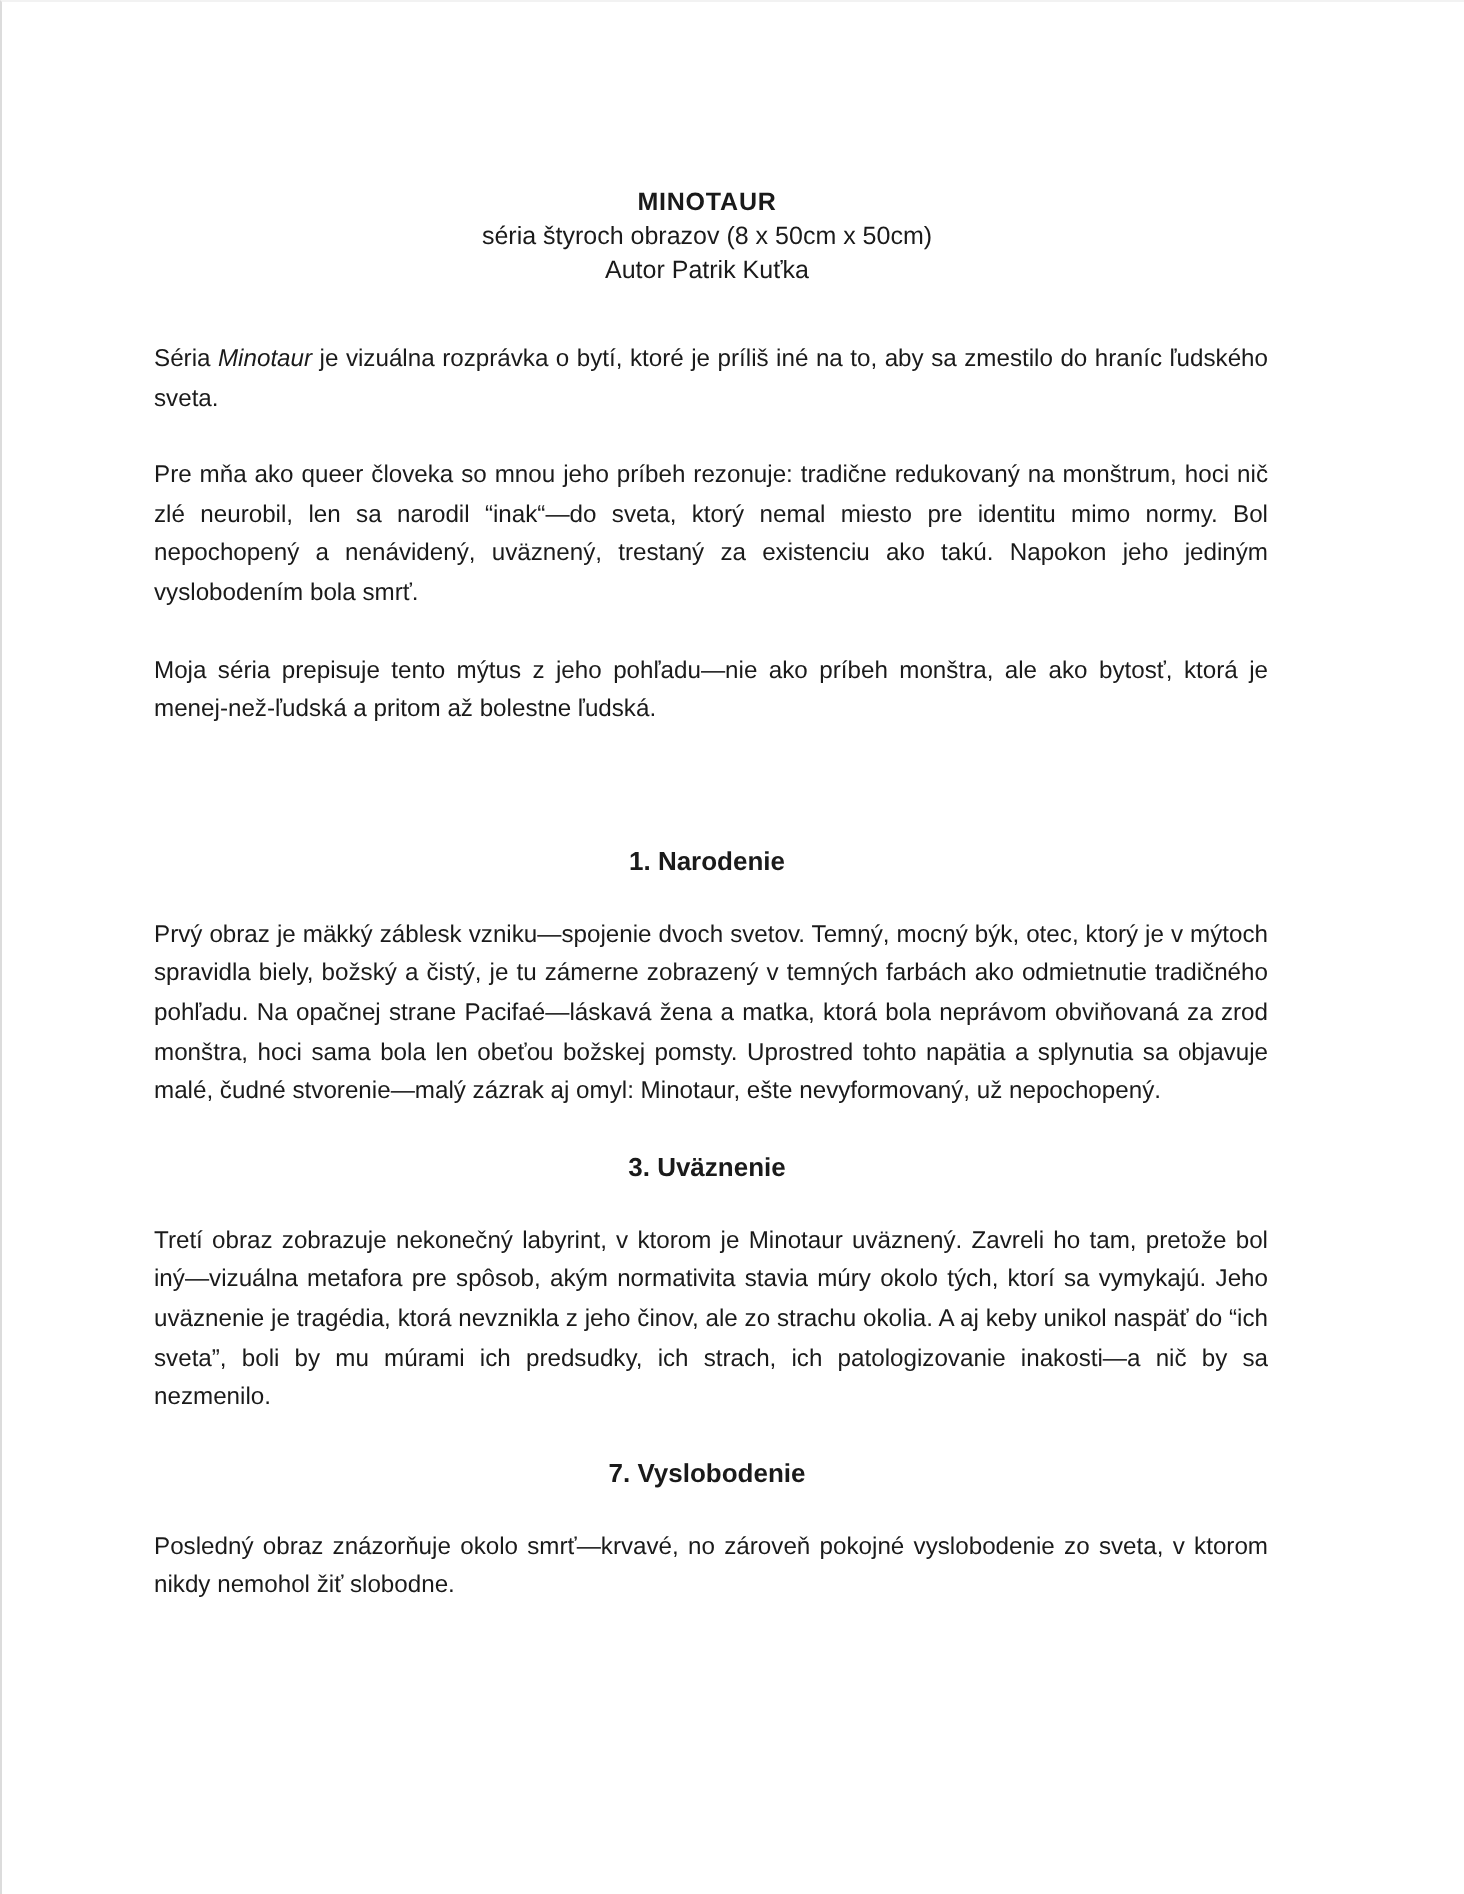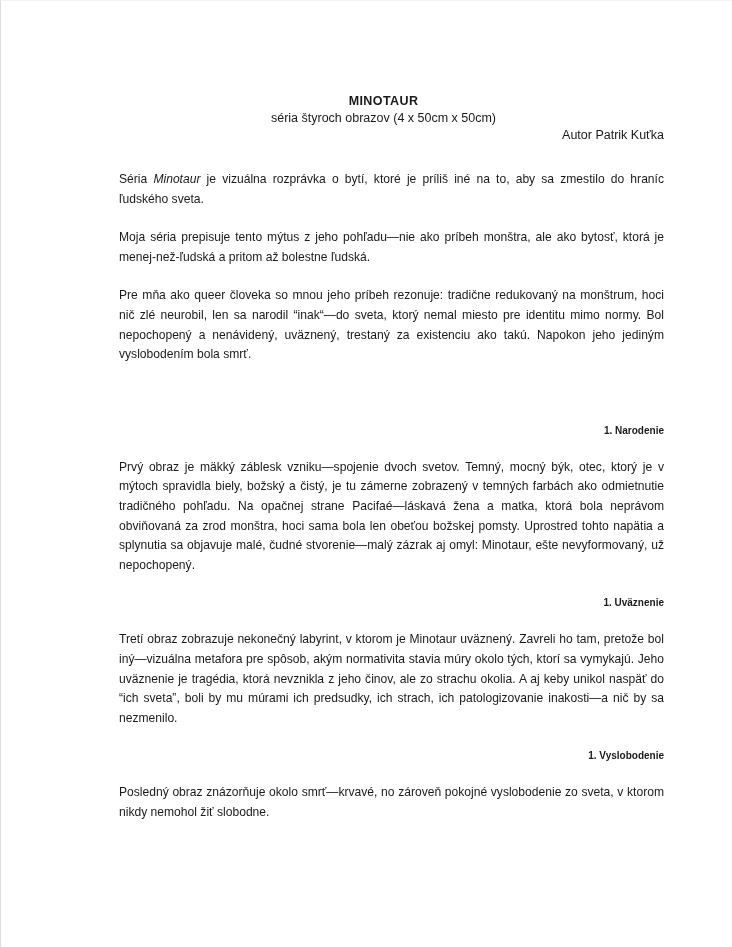--- a/index.html
+++ b/index.html
@@ -17,21 +17,21 @@
     width: 732px;
     height: 947px;
     background: #ffffff;
     box-sizing: border-box;
     border-left: 1px solid #dcdcdc;
     border-top: 1px solid #f2f2f2;
     overflow: hidden;
   }
   .doc-body {
     position: absolute;
-    left: 102px;
+    left: 72px;
     top: 92px;
     width: 561px;
   }
 
   
   .title-block {
     text-align: center;
     margin: 0 0 26px 0;
   }
   .doc-title {
@@ -45,84 +45,83 @@
     font-size: 12.5px;
     font-weight: normal;
     line-height: 17px;
     margin: 0;
   }
   .doc-author {
     font-size: 12.5px;
     font-weight: normal;
     line-height: 17px;
     margin: 0;
-    text-align: right;
   }
 
   
   p.para {
     font-size: 12.1px;
     line-height: 19.6px;
     text-align: justify;
     text-justify: inter-word;
-    margin: 0 0 19px 16px;
+    margin: 0 0 19px 4px;
     hyphens: none;
   }
   p.para em {
     font-style: italic;
   }
 
   
   h2.section-heading {
-    font-size: 10px;
+    font-size: 13px;
     font-weight: bold;
     line-height: 17px;
     margin: 0 0 19px 0;
-    text-align: right;
+    text-align: center;
     font-stretch: semi-condensed;
   }
   .section {
     margin: 0;
   }
   .intro-gap {
     height: 38px;
   }
 </style>
 </head>
 <body>
 
 <div class="page">
   <div class="doc-body">
 
     <div class="title-block">
       <div class="doc-title">MINOTAUR</div>
-      <div class="doc-subtitle">séria štyroch obrazov (4 x 50cm x 50cm)</div>
+      <div class="doc-subtitle">séria štyroch obrazov (8 x 50cm x 50cm)</div>
       <div class="doc-author">Autor Patrik Kuťka</div>
     </div>
 
     <p class="para"><span>Séria </span><em>Minotaur</em><span> je vizuálna rozprávka o bytí, ktoré je príliš iné na to, aby sa zmestilo do hraníc ľudského sveta.</span></p>
 
+    <p class="para">Pre mňa ako queer človeka so mnou jeho príbeh rezonuje: tradične redukovaný na monštrum, hoci nič zlé neurobil, len sa narodil “inak“—do sveta, ktorý nemal miesto pre identitu mimo normy. Bol nepochopený a nenávidený, uväznený, trestaný za existenciu ako takú. Napokon jeho jediným vyslobodením bola smrť.</p>
+
     <p class="para">Moja séria prepisuje tento mýtus z jeho pohľadu—nie ako príbeh monštra, ale ako bytosť, ktorá je menej-než-ľudská a pritom až bolestne ľudská.</p>
-
-    <p class="para">Pre mňa ako queer človeka so mnou jeho príbeh rezonuje: tradične redukovaný na monštrum, hoci nič zlé neurobil, len sa narodil “inak“—do sveta, ktorý nemal miesto pre identitu mimo normy. Bol nepochopený a nenávidený, uväznený, trestaný za existenciu ako takú. Napokon jeho jediným vyslobodením bola smrť.</p>
 
     <div class="intro-gap"></div>
 
     <div class="section">
       <h2 class="section-heading">1. Narodenie</h2>
       <p class="para">Prvý obraz je mäkký záblesk vzniku—spojenie dvoch svetov. Temný, mocný býk, otec, ktorý je v mýtoch spravidla biely, božský a čistý, je tu zámerne zobrazený v temných farbách ako odmietnutie tradičného pohľadu. Na opačnej strane Pacifaé—láskavá žena a matka, ktorá bola neprávom obviňovaná za zrod monštra, hoci sama bola len obeťou božskej pomsty. Uprostred tohto napätia a splynutia sa objavuje malé, čudné stvorenie—malý zázrak aj omyl: Minotaur, ešte nevyformovaný, už nepochopený.</p>
     </div>
 
     <div class="section">
     </div>
 
     <div class="section">
-      <h2 class="section-heading">1. Uväznenie</h2>
+      <h2 class="section-heading">3. Uväznenie</h2>
       <p class="para">Tretí obraz zobrazuje nekonečný labyrint, v ktorom je Minotaur uväznený. Zavreli ho tam, pretože bol iný—vizuálna metafora pre spôsob, akým normativita stavia múry okolo tých, ktorí sa vymykajú. Jeho uväznenie je tragédia, ktorá nevznikla z jeho činov, ale zo strachu okolia. A aj keby unikol naspäť do “ich sveta”, boli by mu múrami ich predsudky, ich strach, ich patologizovanie inakosti—a nič by sa nezmenilo.</p>
     </div>
 
     <div class="section">
-      <h2 class="section-heading">1. Vyslobodenie</h2>
+      <h2 class="section-heading">7. Vyslobodenie</h2>
       <p class="para">Posledný obraz znázorňuje okolo smrť—krvavé, no zároveň pokojné vyslobodenie zo sveta, v ktorom nikdy nemohol žiť slobodne.</p>
     </div>
 
   </div>
 </div>
 
 </body></html>

